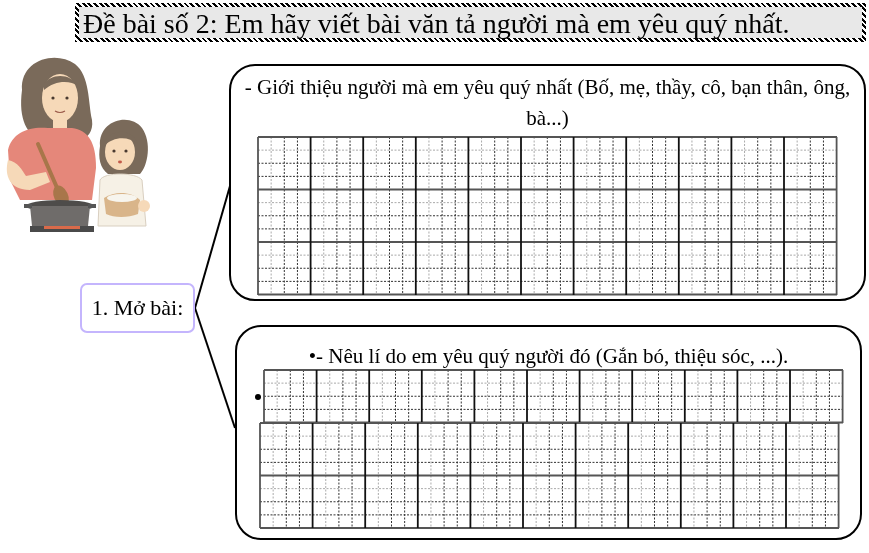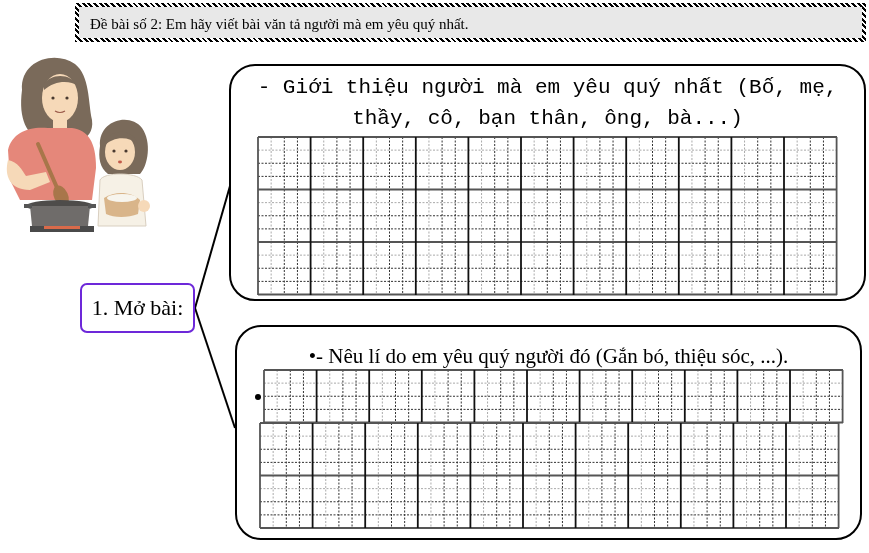--- a/index.html
+++ b/index.html
@@ -4,37 +4,37 @@
 <style>
   html, body { margin:0; padding:0; background:#ffffff; }
   body { width:869px; height:553px; position:relative; overflow:hidden;
          font-family:"Liberation Serif","DejaVu Serif",serif; color:#000; }
 
   .title-box { position:absolute; left:75px; top:3px; width:791px; height:39px;
                box-sizing:border-box; background:#e8e8e8;
                border:4px solid transparent;
                border-image: repeating-linear-gradient(45deg,#000 0 2px,#fff 2px 4px) 4;
                }
-  .title-text { position:absolute; left:11px; top:4px; font-size:15px; line-height:26px; white-space:nowrap; }
+  .title-text { position:absolute; left:4px; top:4px; font-size:28px; line-height:26px; white-space:nowrap; }
 
   .illustration { position:absolute; left:0; top:50px; width:170px; height:182px; }
 
   .label-box { position:absolute; left:80px; top:283px; width:115px; height:50px; box-sizing:border-box;
-               border:2px solid #6d28d9; border-radius:7px; background:#fff;
+               border:2px solid #c4b5fd; border-radius:7px; background:#fff;
                display:flex; align-items:center; justify-content:center; }
   .label-text { font-size:22px; white-space:nowrap; }
 
   .connectors { position:absolute; left:0; top:0; width:869px; height:553px; pointer-events:none; }
 
   .card { position:absolute; box-sizing:border-box; border:2.5px solid #000; border-radius:26px; background:#fff; }
   .card-1 { left:229px; top:64px; width:637px; height:237px; }
   .card-2 { left:235px; top:325px; width:627px; height:215px; }
 
   .card-text { position:absolute; font-size:21px; line-height:31px; text-align:center; }
-  .card-1 .card-text { left:12px; right:12px; top:6px;font-family:Liberation Mono, monospace; }
+  .card-1 .card-text { left:12px; right:12px; top:6px; }
   .card-2 .card-text { left:10px; right:10px; top:14px; }
 
   .grid { position:absolute; }
   .grid svg { display:block; }
 
   .bullet { position:absolute; width:6px; height:6px; border-radius:50%; background:#000; }
 </style>
 </head>
 <body>
 

